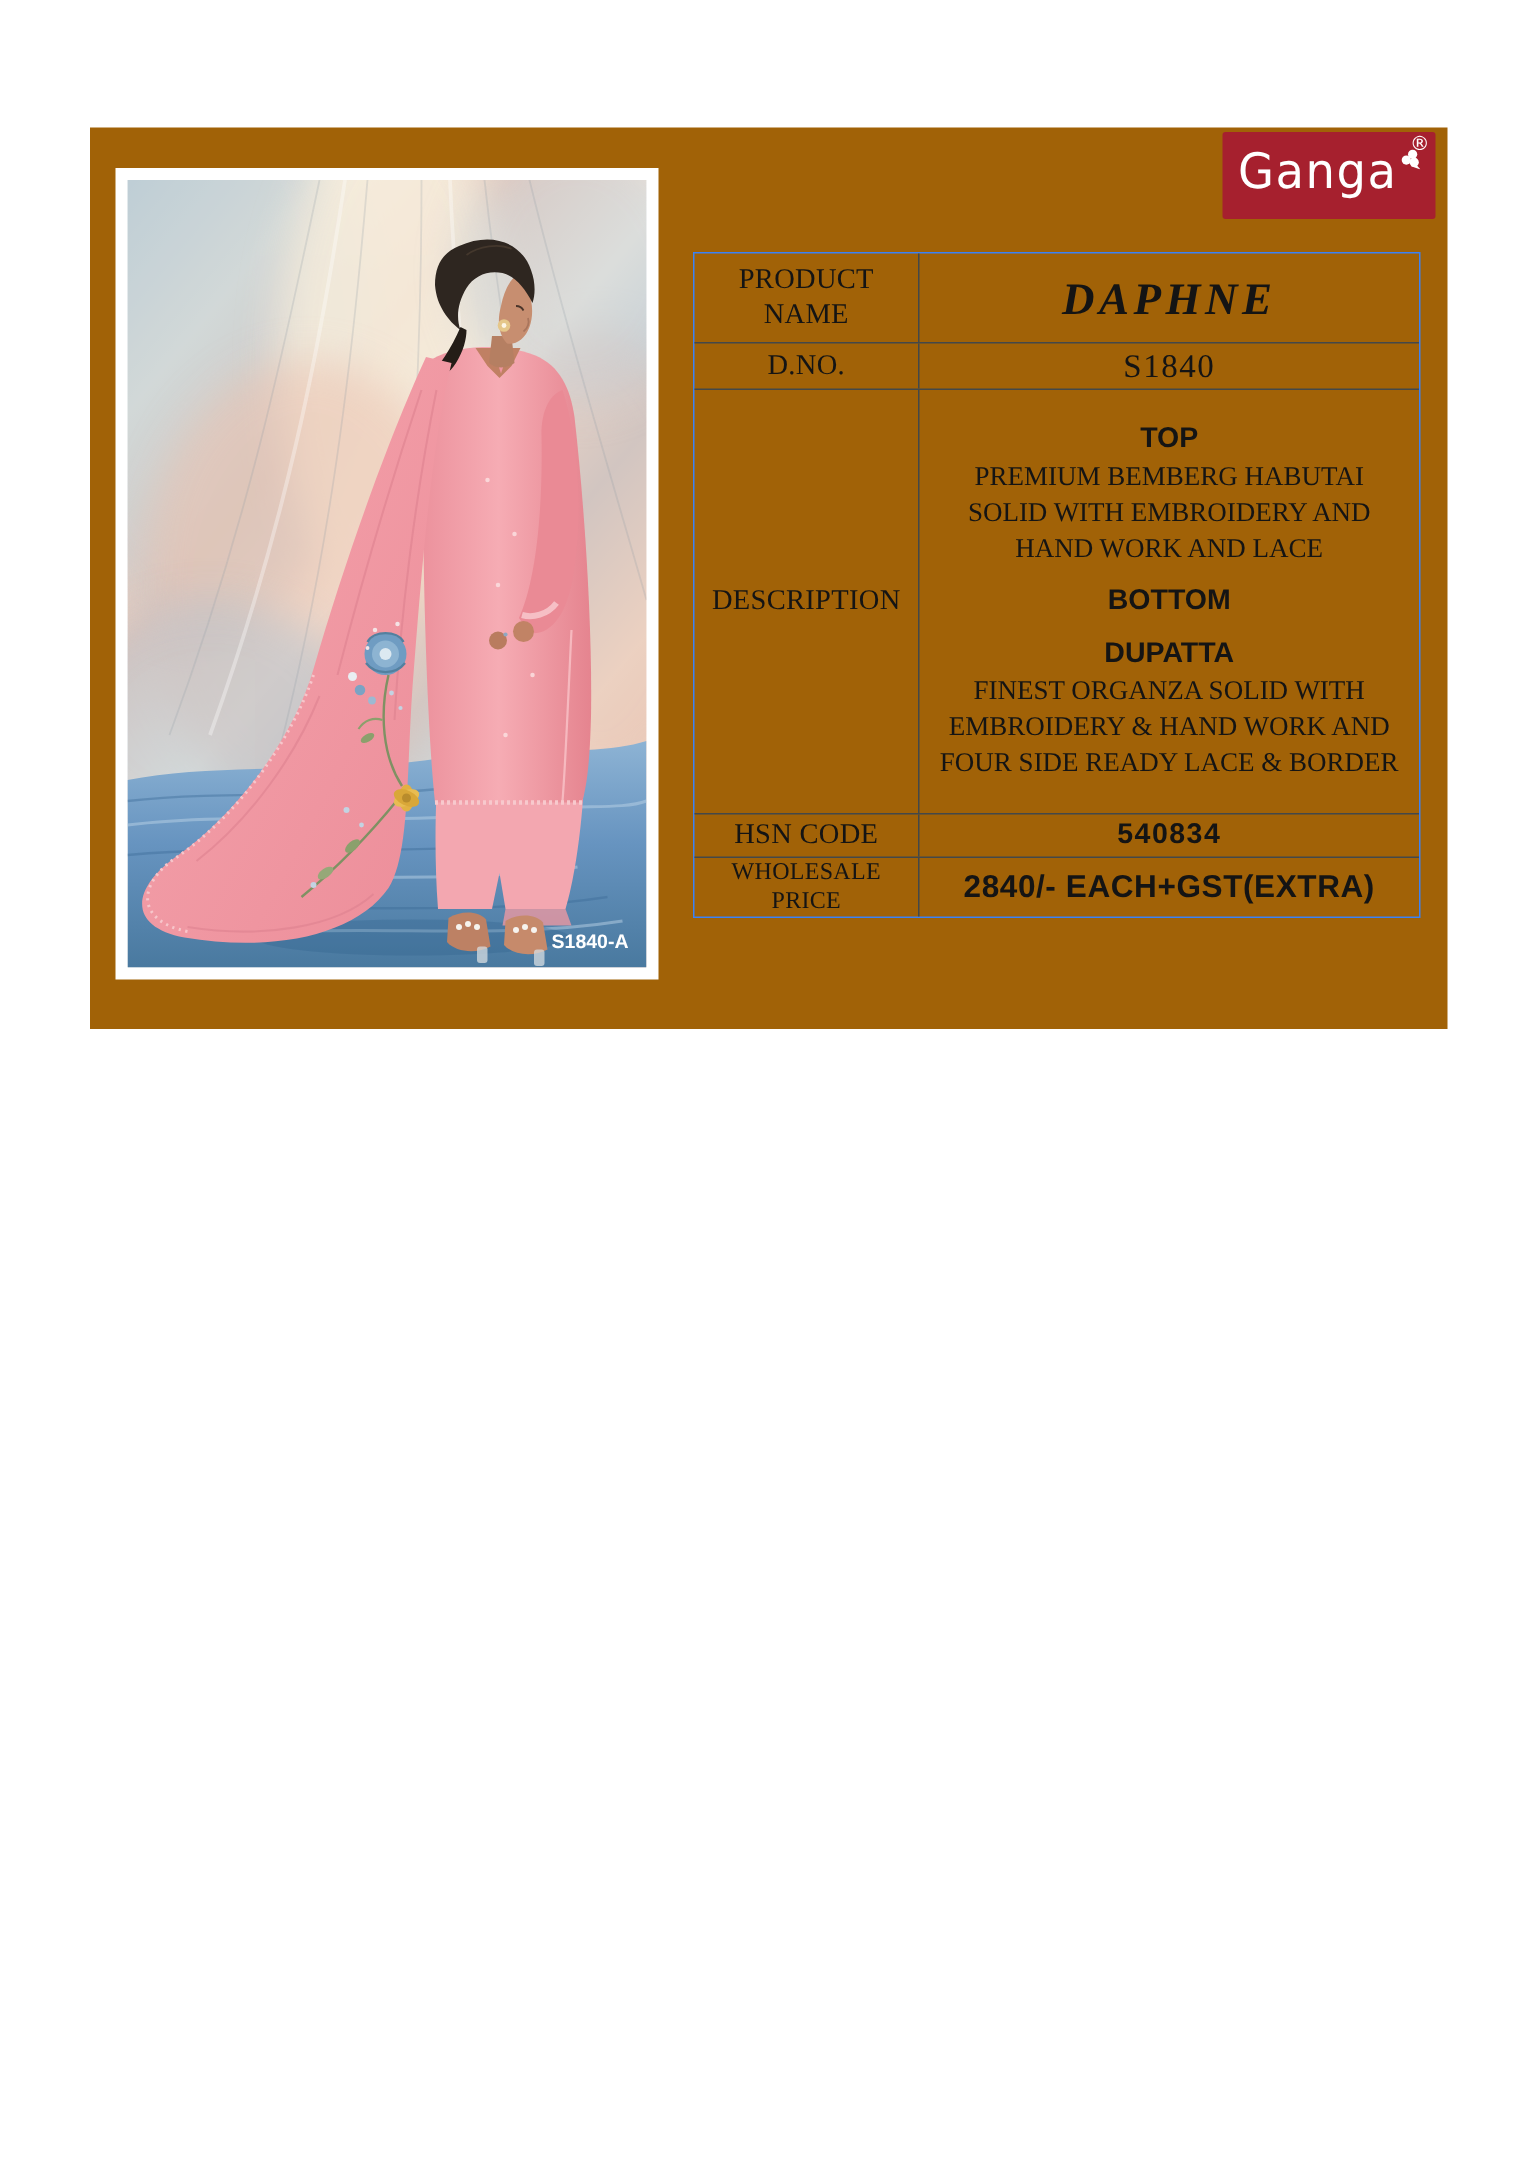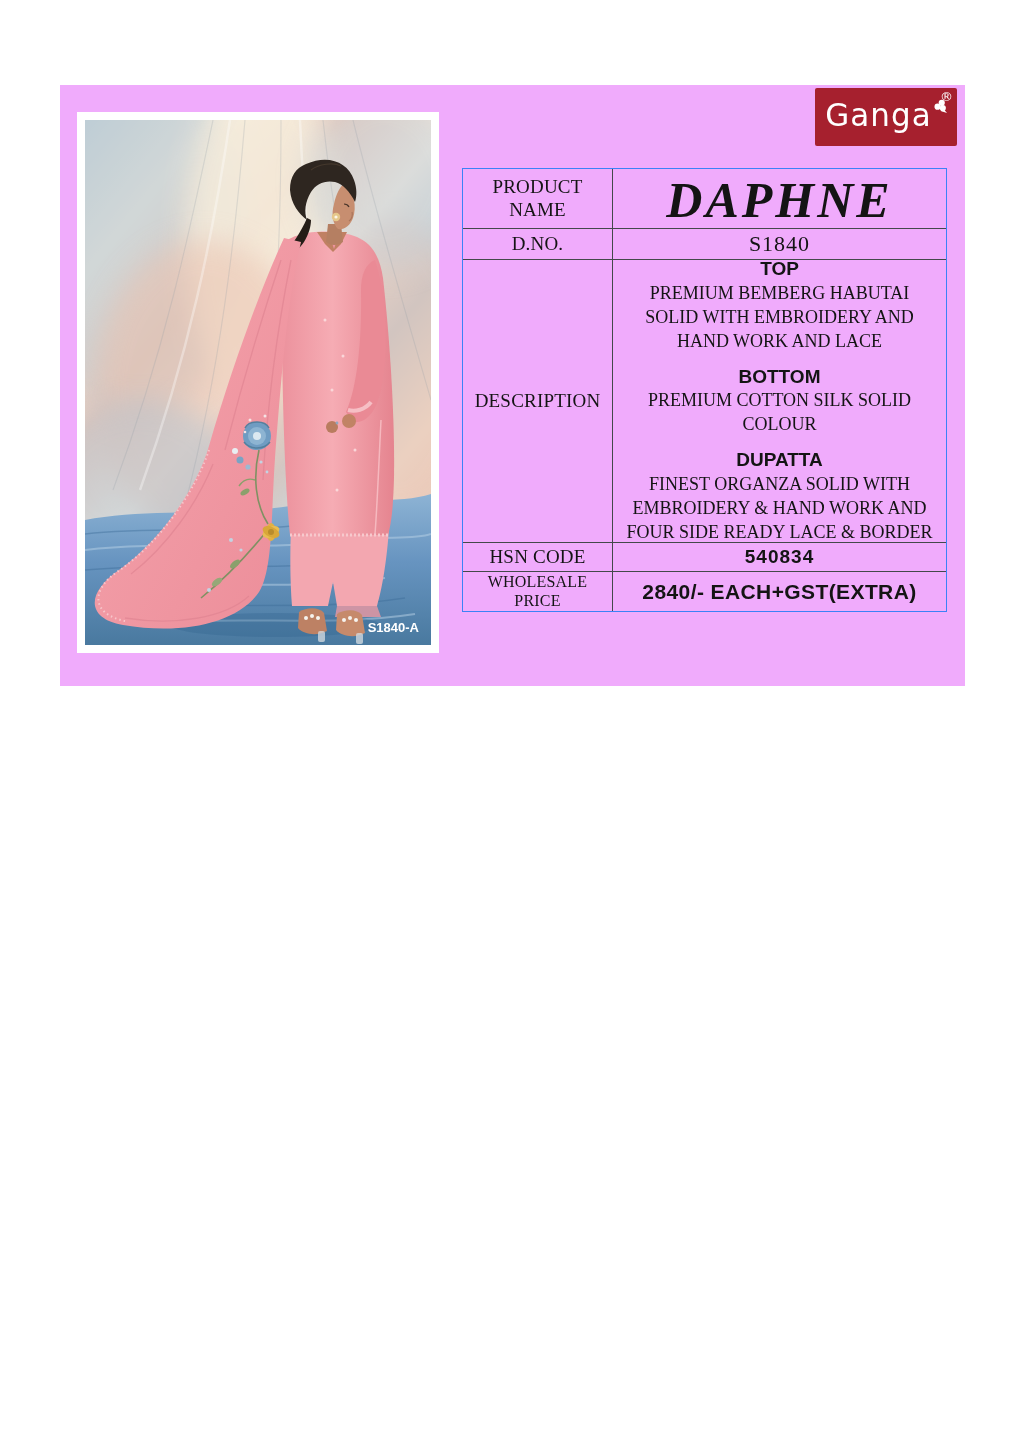--- a/index.html
+++ b/index.html
@@ -4,21 +4,21 @@
 <style>
   html,body { margin:0; padding:0; }
   body {
     width:1024px; height:1448px; background:#ffffff; position:relative;
     font-family:"Liberation Serif", serif; overflow:hidden;
   }
 
   
   .card {
     position:absolute; left:60px; top:85px; width:905px; height:601px;
-    background:#f0abfc;
+    background:#a16207;
   }
 
   
   .logo-box {
     position:absolute; left:755px; top:3px; width:142px; height:58px;
     background:#a6202e; border-radius:2px;
     display:flex; align-items:center; justify-content:center;
   }
   .logo-text {
     color:#ffffff; font-family:"DejaVu Sans", sans-serif; font-size:31px;
@@ -55,21 +55,21 @@
     flex:1 1 auto; display:flex; flex-direction:column;
     align-items:center; justify-content:center; text-align:center; padding:0 2px;
   }
   .r-name  { height:60px; }
   .r-dno   { height:31px; }
   .r-desc  { height:283px; }
   .r-hsn   { height:29px; }
   .r-price { height:39px; }
 
   .v-title {
-    font-weight:700; font-style:italic; font-size:50px; line-height:1;
+    font-weight:700; font-style:italic; font-size:30px; line-height:1;
     letter-spacing:3px; padding-top:2px;
   }
   .v-dno   { font-size:22px; letter-spacing:1px; }
   .v-hsn   { font-family:"Liberation Sans", sans-serif; font-weight:700; font-size:19px; letter-spacing:1px; }
   .v-price { font-family:"Liberation Sans", sans-serif; font-weight:700; font-size:21px; letter-spacing:0.4px; }
 
   .desc-section + .desc-section { margin-top:11px; }
   .desc-heading {
     font-family:"Liberation Sans", sans-serif; font-weight:700;
     font-size:19px; line-height:1.3;text-align:center;
@@ -290,24 +290,20 @@
         <div class="desc-section">
           <div class="desc-heading">TOP</div>
           <div class="desc-lines">
               <div>PREMIUM BEMBERG HABUTAI</div>
               <div>SOLID WITH EMBROIDERY AND</div>
               <div>HAND WORK AND LACE</div>
             </div>
         </div>
         <div class="desc-section">
           <div class="desc-heading">BOTTOM</div>
-          <div class="desc-lines">
-              <div>PREMIUM COTTON SILK SOLID</div>
-              <div>COLOUR</div>
-            </div>
         </div>
         <div class="desc-section">
           <div class="desc-heading">DUPATTA</div>
           <div class="desc-lines">
               <div>FINEST ORGANZA SOLID WITH</div>
               <div>EMBROIDERY &amp; HAND WORK AND</div>
               <div>FOUR SIDE READY LACE &amp; BORDER</div>
             </div>
         </div>
       </div>

